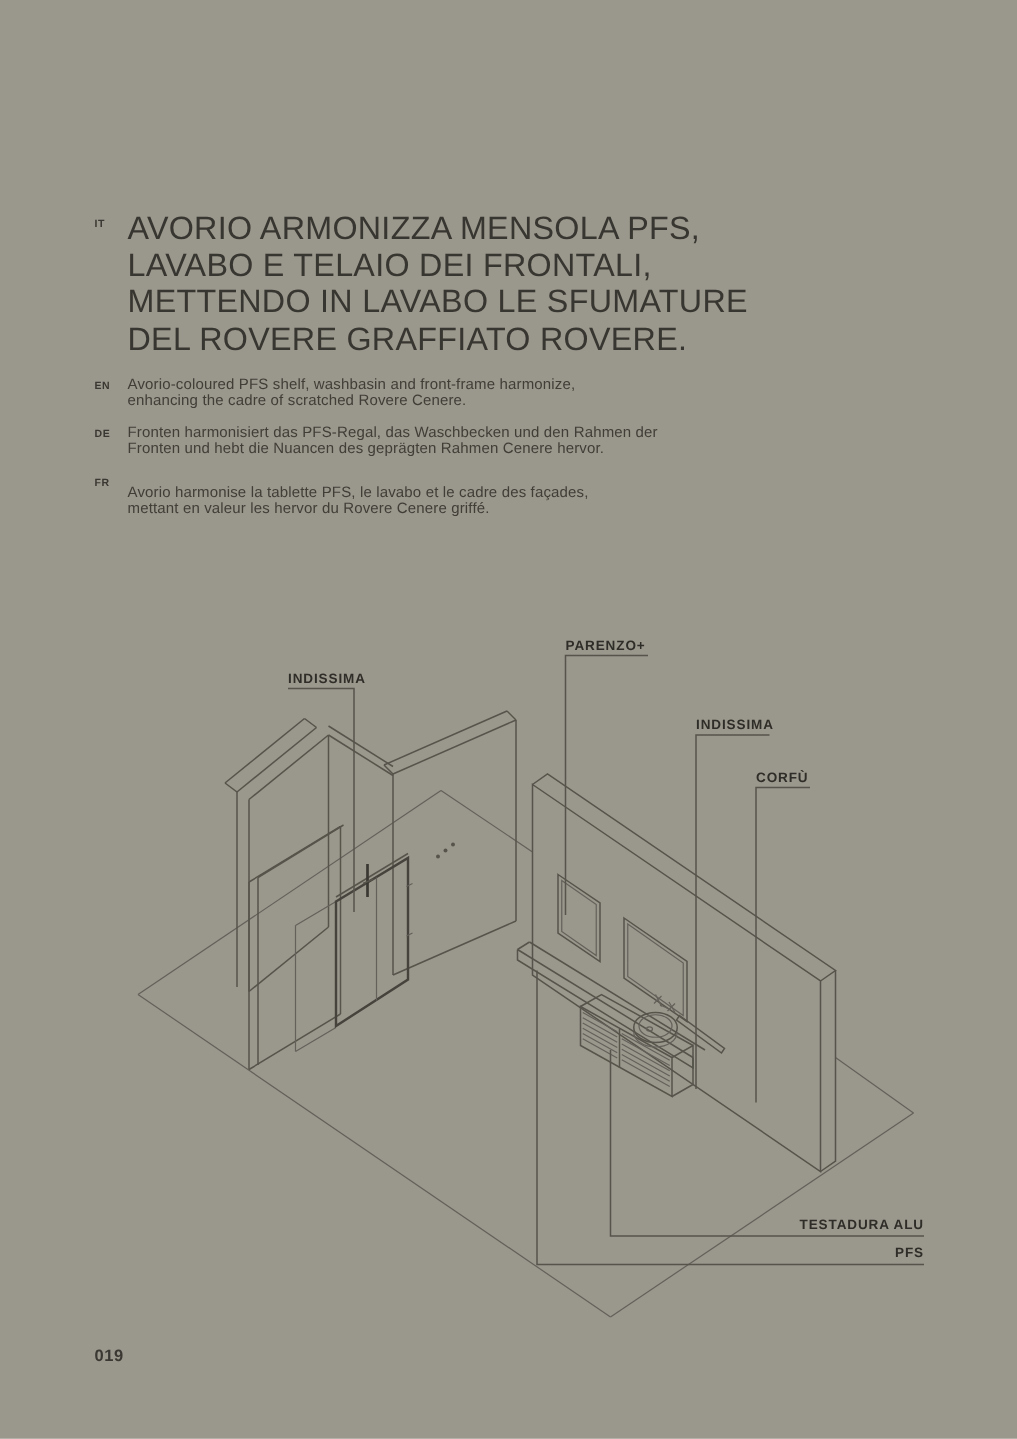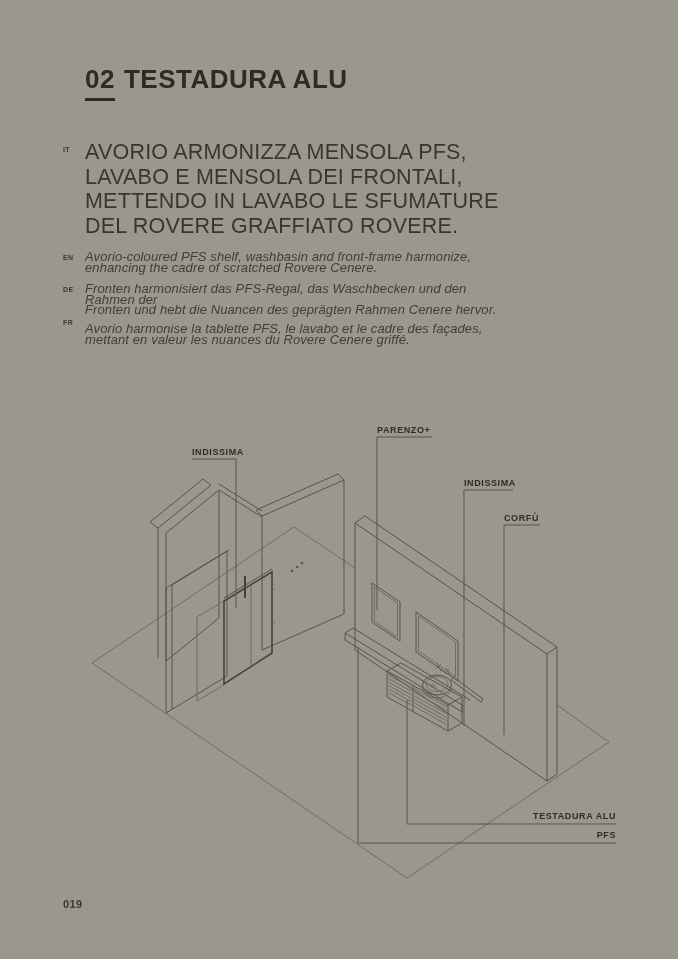--- a/index.html
+++ b/index.html
@@ -27,21 +27,21 @@
     font-size:7px;font-weight:bold;color:#3a3832;letter-spacing:0.4px;
   }
   .intro{
     position:absolute;left:85px;top:140px;width:480px;
     font-size:21.5px;line-height:24.5px;font-weight:400;
     color:#383630;letter-spacing:0.2px;
   }
   
   .trans{
     position:absolute;left:85px;width:420px;
-    font-size:13px;line-height:10.6px;color:#403e37;letter-spacing:0.1px;font-style:italic;
+    font-size:10px;line-height:10.6px;color:#403e37;letter-spacing:0.1px;
   }
   
   .pagenum{
     position:absolute;left:63px;top:898px;
     font-size:11px;font-weight:bold;color:#3a3832;letter-spacing:0.4px;
   }
   
   svg.diagram{position:absolute;left:0;top:0;}
   .ln{fill:none;stroke:#56544b;stroke-width:1;}
   .ln-thin{fill:none;stroke:#63615a;stroke-width:0.8;}
@@ -50,48 +50,45 @@
     font-family:"Liberation Sans", sans-serif;
     font-size:9px;font-weight:bold;letter-spacing:0.6px;
     fill:#2f2d28;
   }
 </style>
 </head>
 <body>
 
 <div class="page">
 
-  <div class="title">
-    <span class="chapter">02</span><span>TESTADURA ALU</span>
-  </div>
 
   <div class="lang-label" style="top:146px;">IT</div>
   <div class="intro">
     <div>AVORIO ARMONIZZA MENSOLA PFS,</div>
-    <div>LAVABO E MENSOLA DEI FRONTALI,</div>
+    <div>LAVABO E TELAIO DEI FRONTALI,</div>
     <div>METTENDO IN LAVABO LE SFUMATURE</div>
     <div>DEL ROVERE GRAFFIATO ROVERE.</div>
   </div>
 
   <div class="lang-label" style="top:254px;">EN</div>
   <div class="trans" style="top:252px;">
     <div>Avorio-coloured PFS shelf, washbasin and front-frame harmonize,</div>
     <div>enhancing the cadre of scratched Rovere Cenere.</div>
   </div>
 
   <div class="lang-label" style="top:286px;">DE</div>
   <div class="trans" style="top:284px;">
     <div>Fronten harmonisiert das PFS-Regal, das Waschbecken und den Rahmen der</div>
     <div>Fronten und hebt die Nuancen des geprägten Rahmen Cenere hervor.</div>
   </div>
 
   <div class="lang-label" style="top:319px;">FR</div>
   <div class="trans" style="top:324px;">
     <div>Avorio harmonise la tablette PFS, le lavabo et le cadre des façades,</div>
-    <div>mettant en valeur les nuances du Rovere Cenere griffé.</div>
+    <div>mettant en valeur les hervor du Rovere Cenere griffé.</div>
   </div>
 
   <svg class="diagram" width="678" height="959" viewBox="0 0 678 959">
 
     <g>
       <path class="ln-thin" d="M92,663 L294,527"></path>
       <path class="ln-thin" d="M294,527 L355,568"></path>
       <path class="ln-thin" d="M557,705 L609,742"></path>
       <path class="ln-thin" d="M92,663 L407,878"></path>
       <path class="ln-thin" d="M407,878 L609,742"></path>

